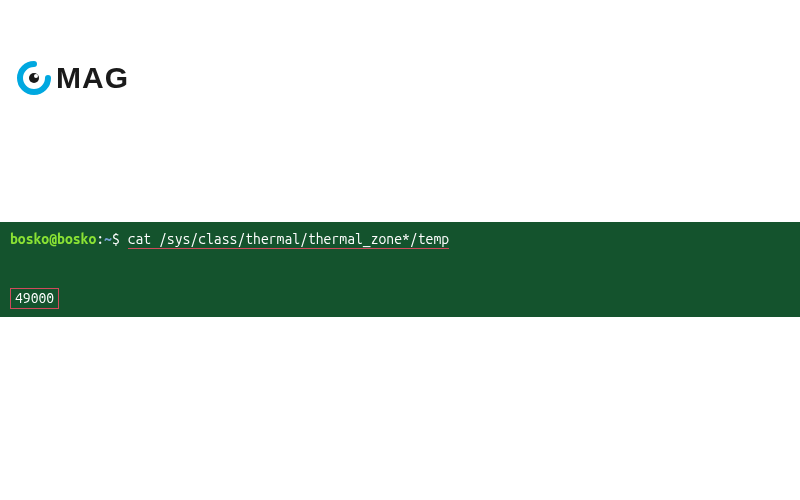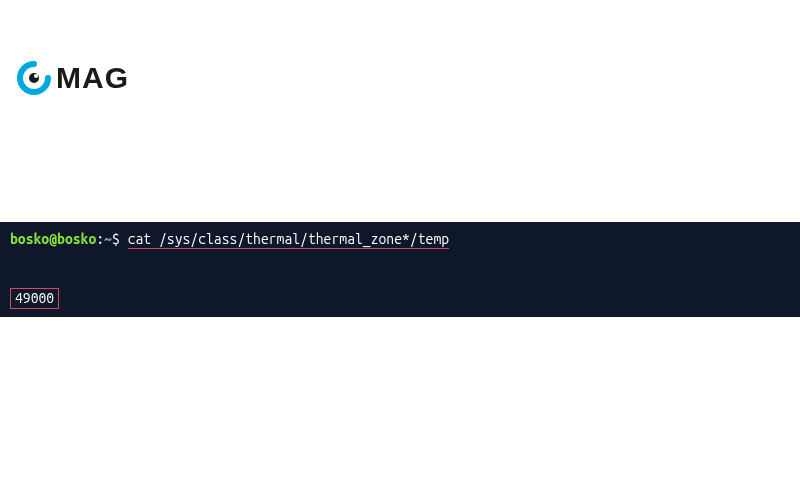--- a/index.html
+++ b/index.html
@@ -31,21 +31,21 @@
       font-size: 30px;
       font-weight: 900;
       letter-spacing: 1px;
       color: #1a1a1a;
     }
     .terminal {
       position: absolute;
       top: 222px;
       left: 0;
       right: 0;
-      background: #0f172a;
+      background: #14532d;
       padding: 8px 10px;
       font-family: "Ubuntu Mono", "DejaVu Sans Mono", monospace;
       font-size: 14px;
       line-height: 1.4;
       color: #ffffff;
     }
     .prompt-user {
       color: #8ae234;
       font-weight: bold;
     }

